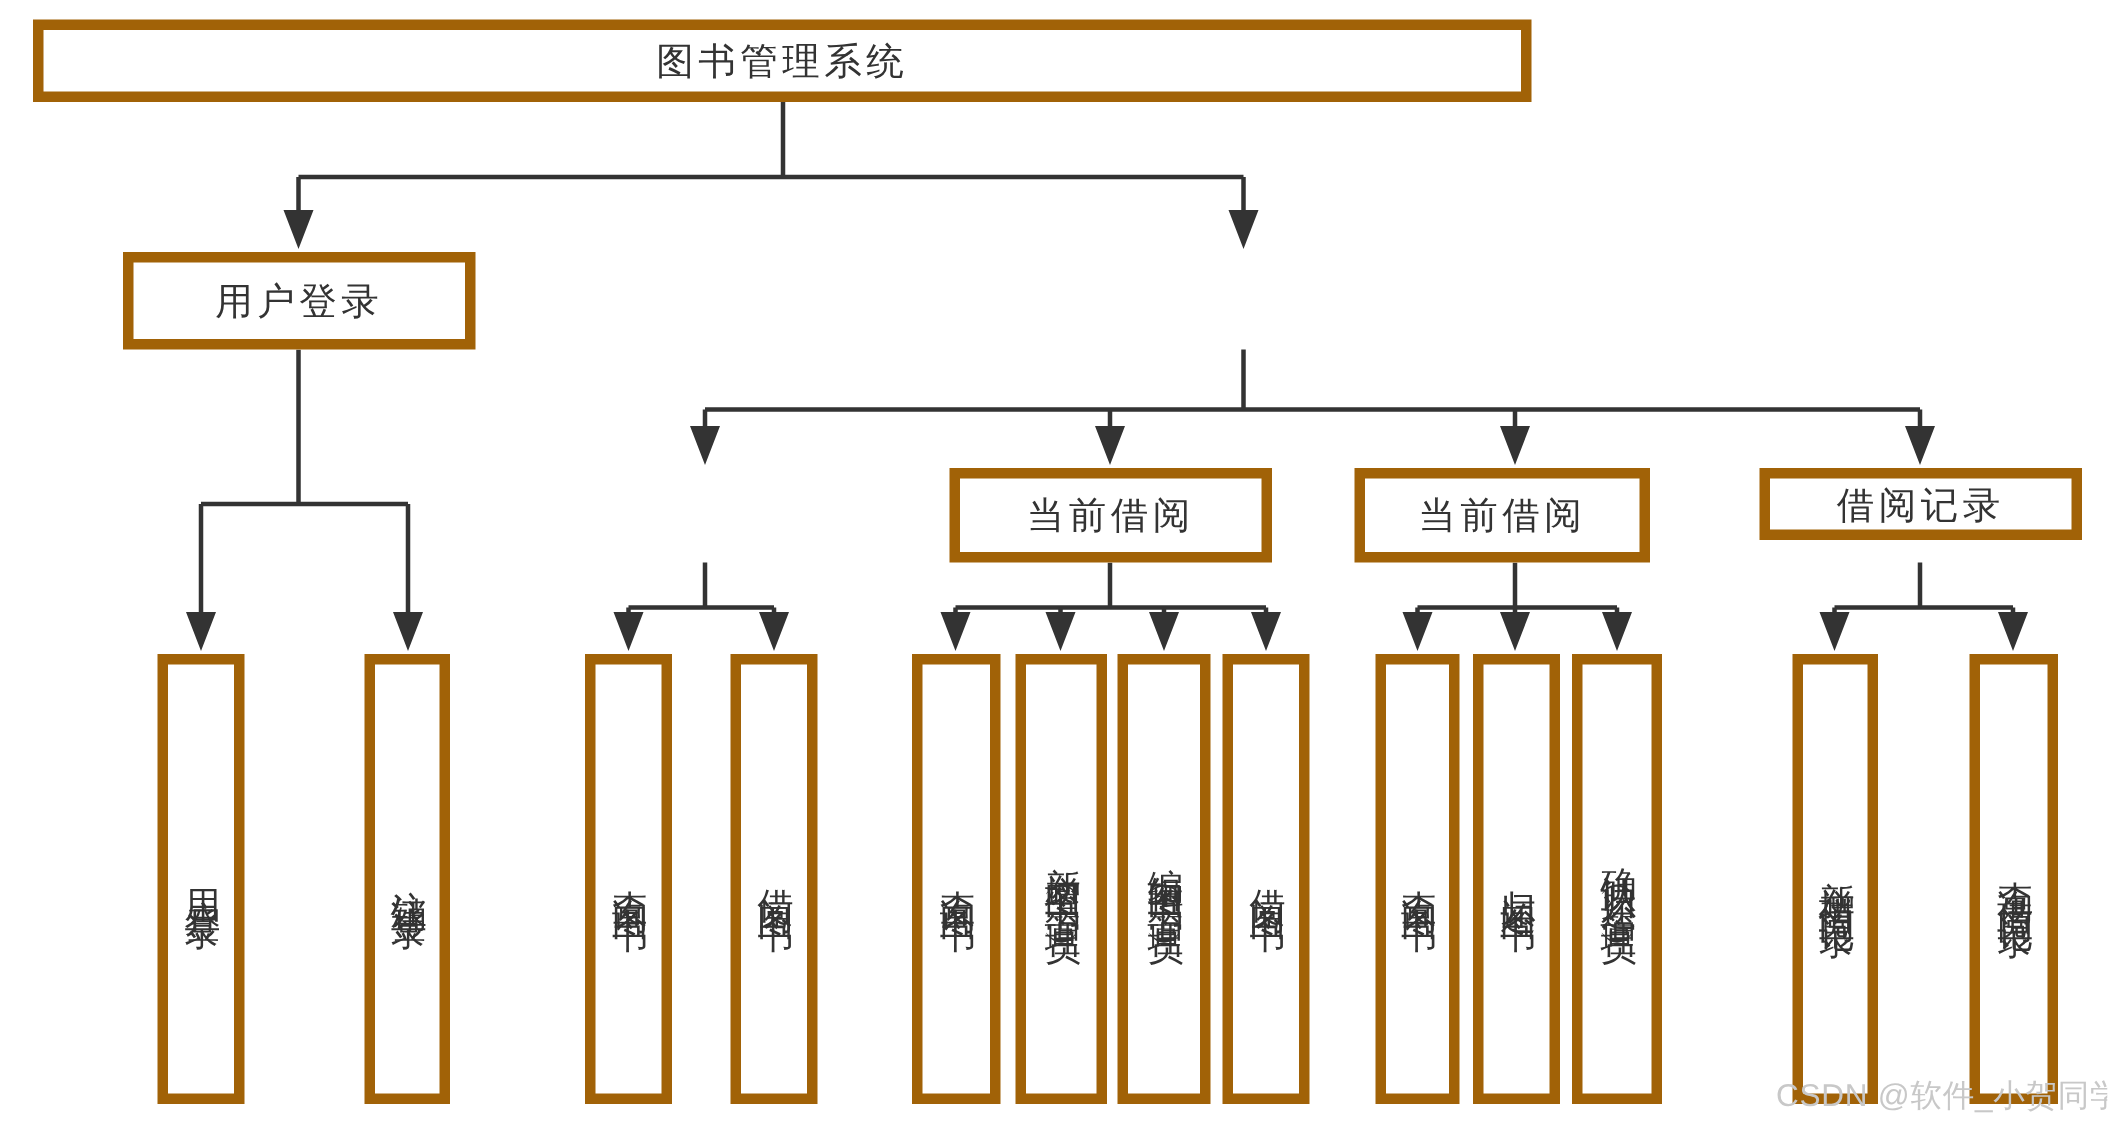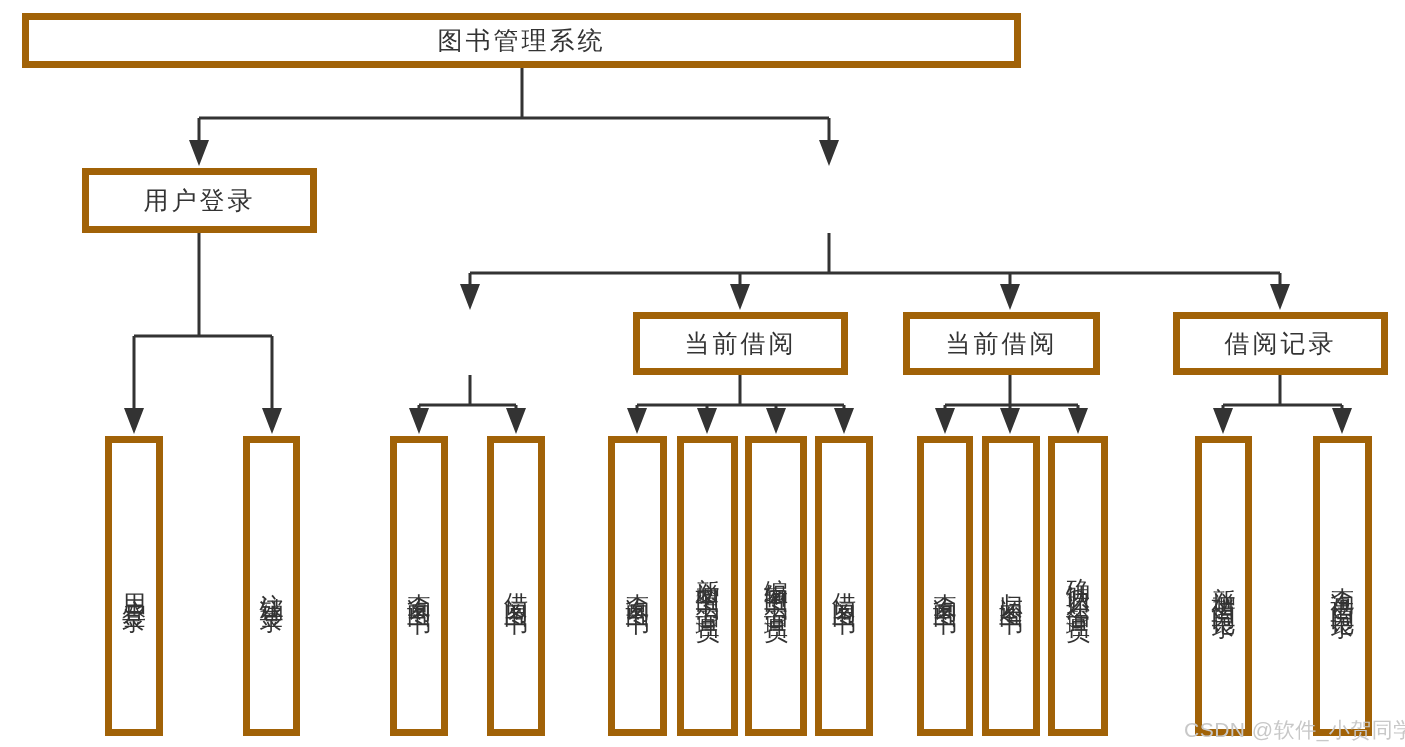--- a/index.html
+++ b/index.html
@@ -100,21 +100,21 @@
   <div class="node hbox" style="left:82px; top:168px; width:235px; height:65px;">
     <span>用户登录</span>
   </div>
 
   <div class="node hbox" style="left:633px; top:312px; width:215px; height:63px;">
     <span>当前借阅</span>
   </div>
   <div class="node hbox" style="left:903px; top:312px; width:197px; height:63px;">
     <span>当前借阅</span>
   </div>
-  <div class="node hbox" style="left:1173px; top:312px; width:215px; height:63px;align-items:center;">
+  <div class="node hbox" style="left:1173px; top:312px; width:215px; height:48px;align-items:center;">
     <span>借阅记录</span>
   </div>
 
   <div class="node vbox" style="left:105px; top:436px; width:58px; height:300px;">
     <span>用户登录</span>
   </div>
   <div class="node vbox" style="left:243px; top:436px; width:57px; height:300px;">
     <span>注销登录</span>
   </div>
 

